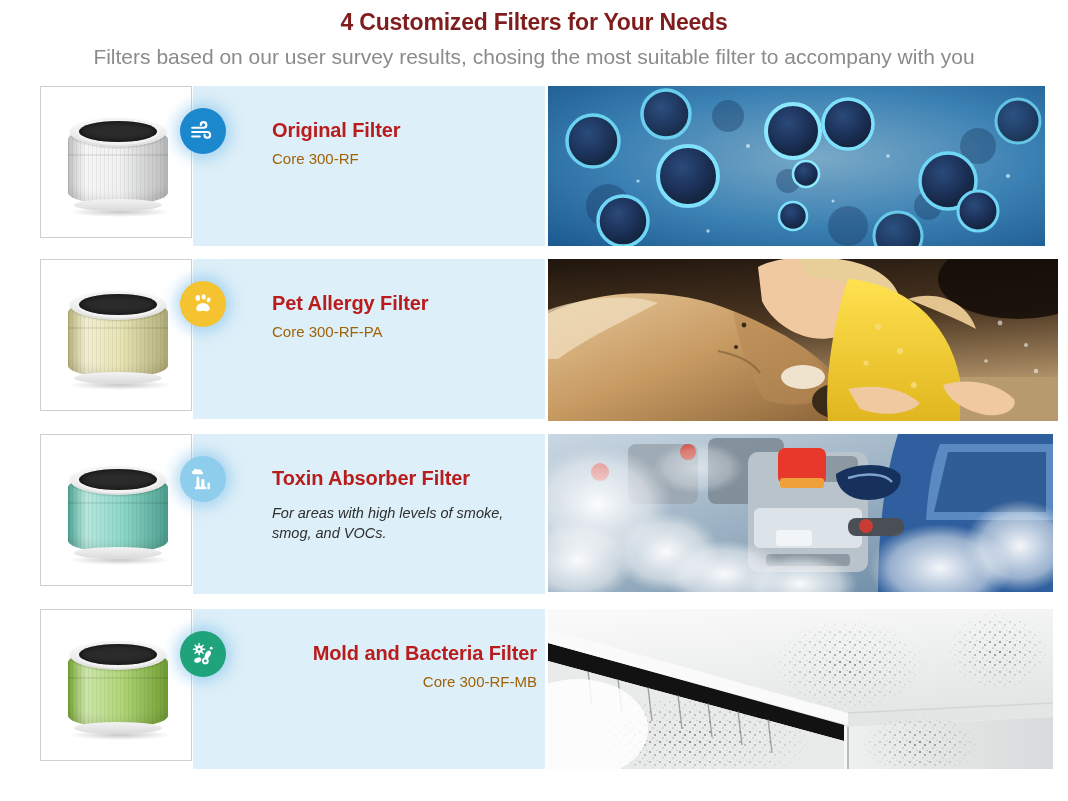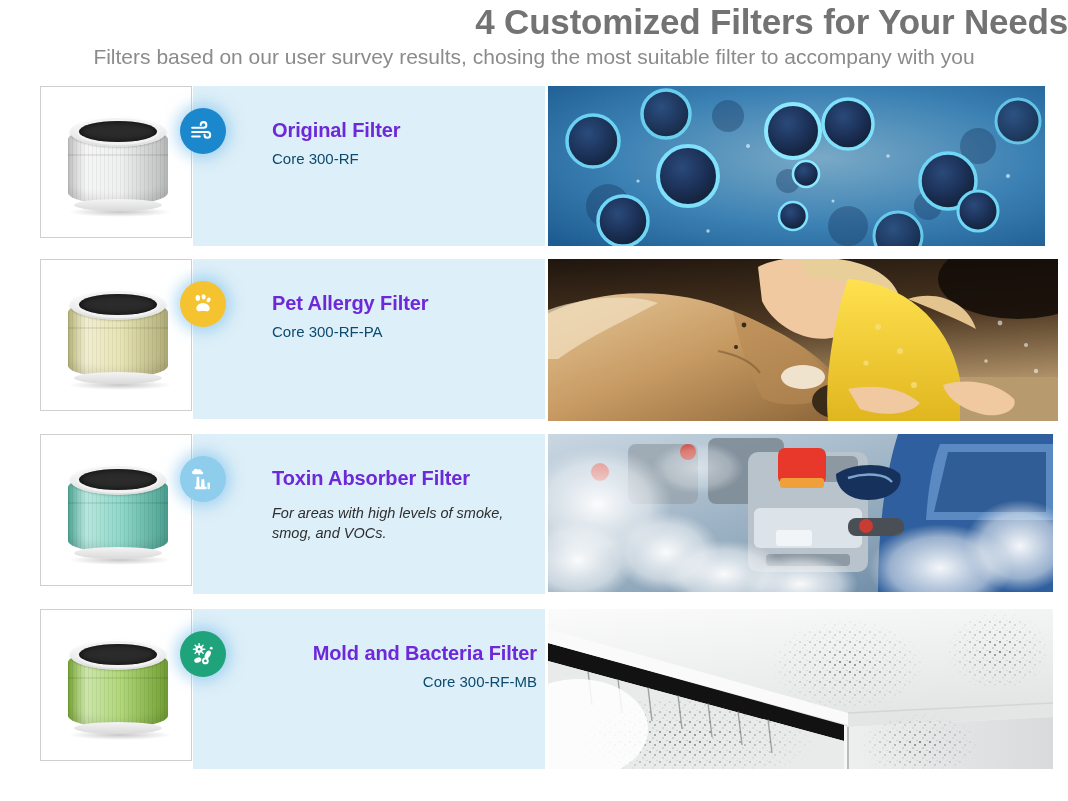--- a/index.html
+++ b/index.html
@@ -6,24 +6,24 @@
   html,body { width:1068px; height:801px; overflow:hidden; }
   body {
     background:#ffffff;
     font-family:"Liberation Sans", sans-serif;
     position:relative;
   }
 
   
   #header { width:1068px; padding-top:2px; }
   #page-title {
-    text-align:right;
-    color:#737373;
+    text-align:center;
+    color:#7f1d1d;
     font-weight:bold;
-    font-size:35px;
+    font-size:23px;
     line-height:40px;
     letter-spacing:-0.2px;
   }
   #subtitle-clip {
     height:36px;
     overflow:hidden;
     position:relative;
     margin-top:0;
   }
   #subtitle {
@@ -138,28 +138,28 @@
     box-shadow:0 0 14px 5px rgba(120,190,235,.55);
   }
   .badge svg { width:26px; height:26px; display:block; }
 
   .info-text {
     position:absolute;
     left:79px; top:32px;
     width:265px;
   }
   .f-title {
-    color:#6d28d9;
+    color:#b91c1c;
     font-size:20px;
     font-weight:bold;
     line-height:24px;
     letter-spacing:-0.1px;
   }
   .f-model {
-    color:#0c4a6e;
+    color:#a16207;
     font-size:15px;
     line-height:20px;
     margin-top:7px;
   }
   .f-desc {
     color:#2e2e2e;
     font-size:14.5px;
     line-height:20px;
     font-style:italic;
     margin-top:13px;

